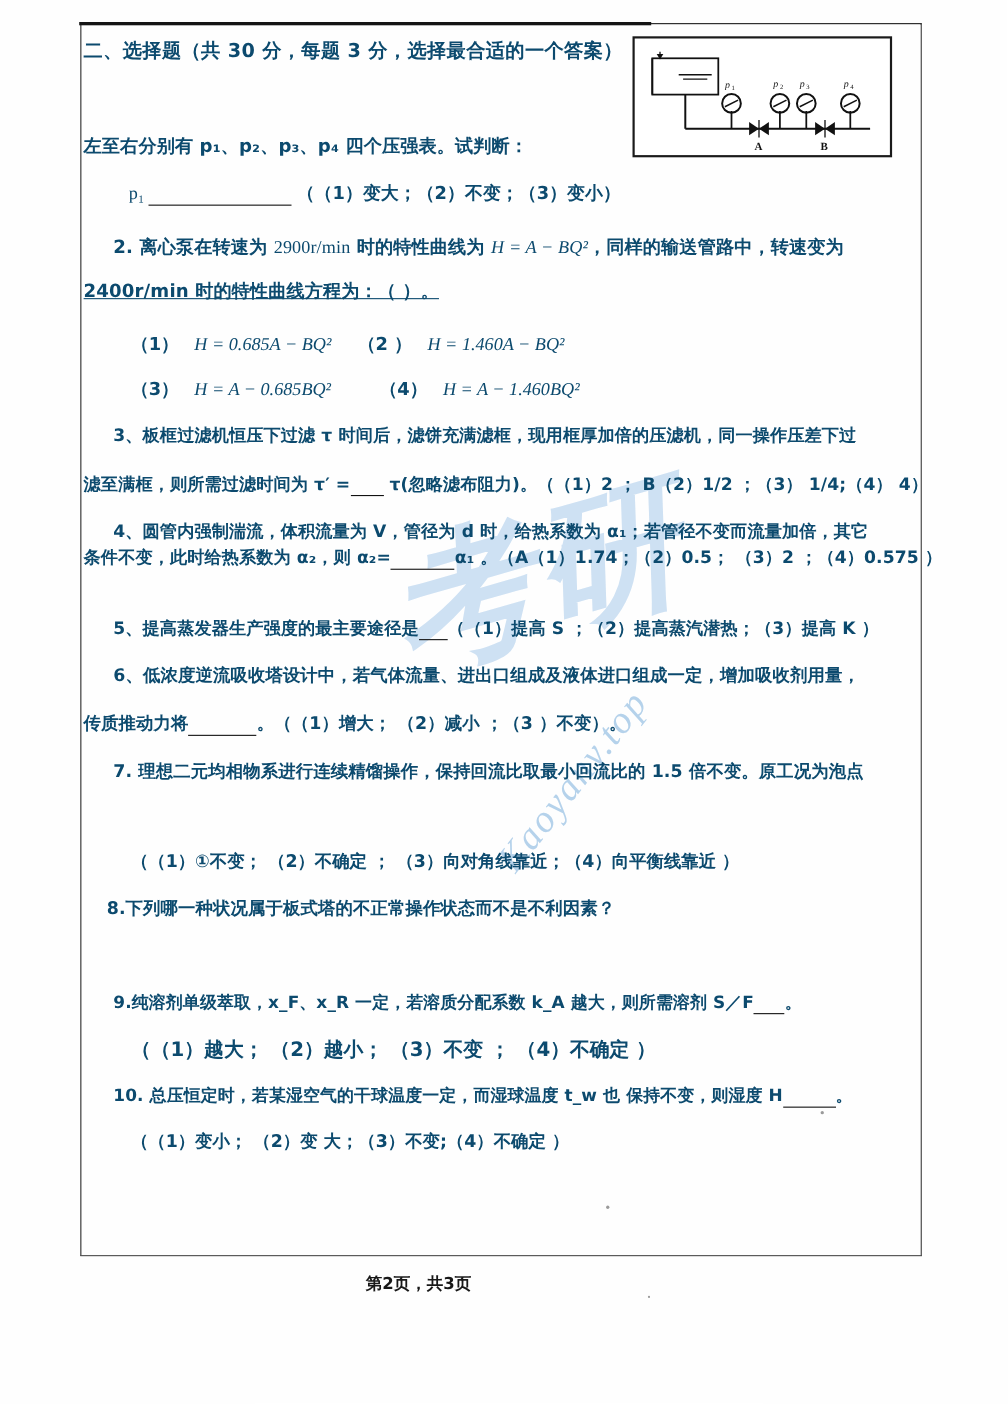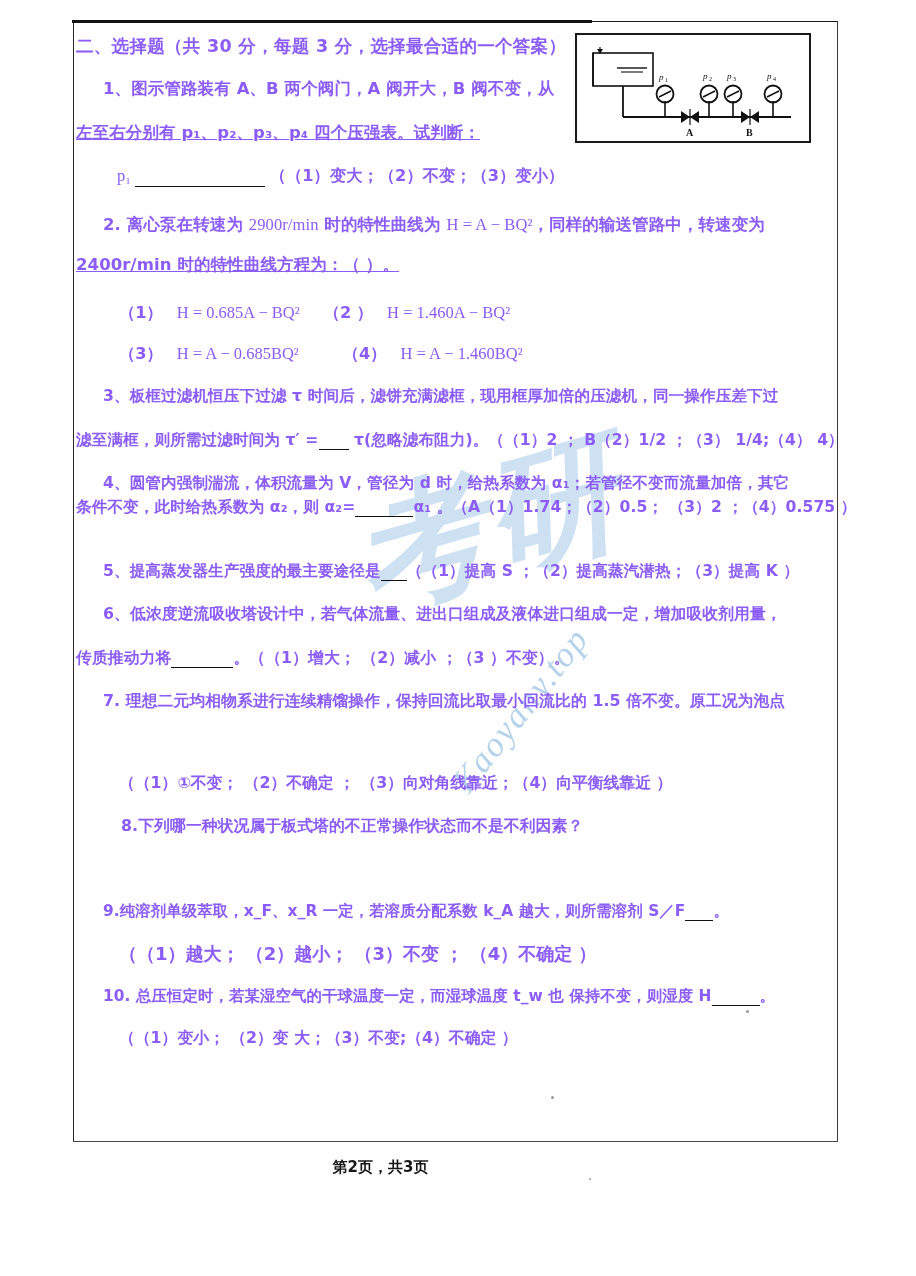--- a/index.html
+++ b/index.html
@@ -90,21 +90,21 @@
     position: absolute;
     left: 73px;
     top: 21px;
     width: 765px;
     height: 1121px;
     z-index: 10;
   }
   .ln {
     position: absolute;
     white-space: nowrap;
-    color: #8b5cf6;
+    color: #0c4a6e;
     font-family: "Liberation Serif", "DejaVu Serif", serif;
   }
   .cjk {
     font-family: "DejaVu Sans", "Liberation Sans", sans-serif;
     font-weight: 700;
   }
   .hdr {
     font-size: 17.5px;
     font-weight: 700;
     letter-spacing: .3px;
@@ -113,20 +113,21 @@
     font-size: 16.5px;
     font-weight: 600;
     letter-spacing: .1px;
   }
   .opt {
     font-size: 16.2px;
     font-weight: 600;
   }
   .math {
     font-family: "Liberation Serif", "DejaVu Serif", serif;
+    font-style: italic;
     font-size: 16.5px;
     font-weight: 500;
   }
   .mathn { font-style: normal; margin-top: 40px; }
   .blank {
     display: inline-block;
     border-bottom: 1.6px solid #111;
     vertical-align: baseline;
   }
 
@@ -230,22 +231,21 @@
       <line x1="190" y1="62" x2="202" y2="56" stroke="#111" stroke-width="1.4"></line>
       <text x="190" y="44" font-family="Liberation Serif, serif" font-style="italic" font-size="9" fill="#111">p</text>
       <text x="196" y="46" font-family="Liberation Serif, serif" font-size="6" fill="#111">4</text>
     </svg>
   </div>
 
   <div id="content">
 
     <div class="ln hdr cjk" style="left:3px; top:13px;">二、选择题（共 30 分，每题 3 分，选择最合适的一个答案）</div>
 
-    <div class="ln q cjk" style="left:30px; top:57px;">1、图示管路装有 A、B 两个阀门，A 阀开大，B 阀不变，从</div>
-    <div class="ln q cjk" style="left:3px; top:101px;text-decoration:underline;">左至右分别有 p₁、p₂、p₃、p₄ 四个压强表。试判断：</div>
+    <div class="ln q cjk" style="left:3px; top:101px;">左至右分别有 p₁、p₂、p₃、p₄ 四个压强表。试判断：</div>
     <div class="ln q" style="left:44px; top:144px;">
       <span class="math mathn">p₁</span>
       <span class="blank" style="width:130px;">&nbsp;</span>
       <span class="cjk" style="font-size:16.2px;">（（1）变大；（2）不变；（3）变小）</span>
     </div>
 
     <div class="ln q" style="left:30px; top:193px;">
       <span class="cjk">2. 离心泵在转速为 </span><span class="math mathn">2900r/min</span><span class="cjk"> 时的特性曲线为 </span><span class="math">H = A − BQ²</span><span class="cjk">，同样的输送管路中，转速变为</span>
     </div>
     <div class="ln q cjk" style="left:3px; top:233px;text-decoration:underline;">2400r/min 时的特性曲线方程为：（     ）。</div>
@@ -277,21 +277,21 @@
     </div>
 
     <div class="ln q cjk" style="left:30px; top:583px; font-size:15.8px;">6、低浓度逆流吸收塔设计中，若气体流量、进出口组成及液体进口组成一定，增加吸收剂用量，</div>
     <div class="ln q" style="left:3px; top:627px; font-size:15.8px;">
       <span class="cjk">传质推动力将</span><span class="blank" style="width:62px;">&nbsp;</span><span class="cjk">。（（1）增大；    （2）减小 ；（3 ）不变）。</span>
     </div>
 
     <div class="ln q cjk" style="left:30px; top:670px; font-size:15.8px;">7. 理想二元均相物系进行连续精馏操作，保持回流比取最小回流比的 1.5 倍不变。原工况为泡点</div>
     <div class="ln opt cjk" style="left:46px; top:752px; font-size:15.8px;">（（1）①不变；       （2）不确定 ；       （3）向对角线靠近；（4）向平衡线靠近  ）</div>
 
-    <div class="ln q cjk" style="left:48px; top:795px; font-size:15.8px;">8.下列哪一种状况属于板式塔的不正常操作状态而不是不利因素？</div>
+    <div class="ln q cjk" style="left:24px; top:795px; font-size:15.8px;">8.下列哪一种状况属于板式塔的不正常操作状态而不是不利因素？</div>
 
     <div class="ln q" style="left:30px; top:880px; font-size:15.4px;">
       <span class="cjk">9.纯溶剂单级萃取，x_F、x_R 一定，若溶质分配系数 k_A 越大，则所需溶剂 S／F</span><span class="blank" style="width:28px;">&nbsp;</span><span class="cjk">。</span>
     </div>
     <div class="ln opt cjk" style="left:46px; top:921px; font-size:18px;">（（1）越大； （2）越小；    （3）不变 ；   （4）不确定  ）</div>
 
     <div class="ln q" style="left:30px; top:965px; font-size:15.4px;">
       <span class="cjk">10. 总压恒定时，若某湿空气的干球温度一定，而湿球温度 t_w 也 保持不变，则湿度 H</span><span class="blank" style="width:48px;">&nbsp;</span><span class="cjk">。</span>
     </div>
     <div class="ln opt cjk" style="left:46px; top:1007px; font-size:15.8px;">（（1）变小；   （2）变 大；（3）不变;（4）不确定       ）</div>

